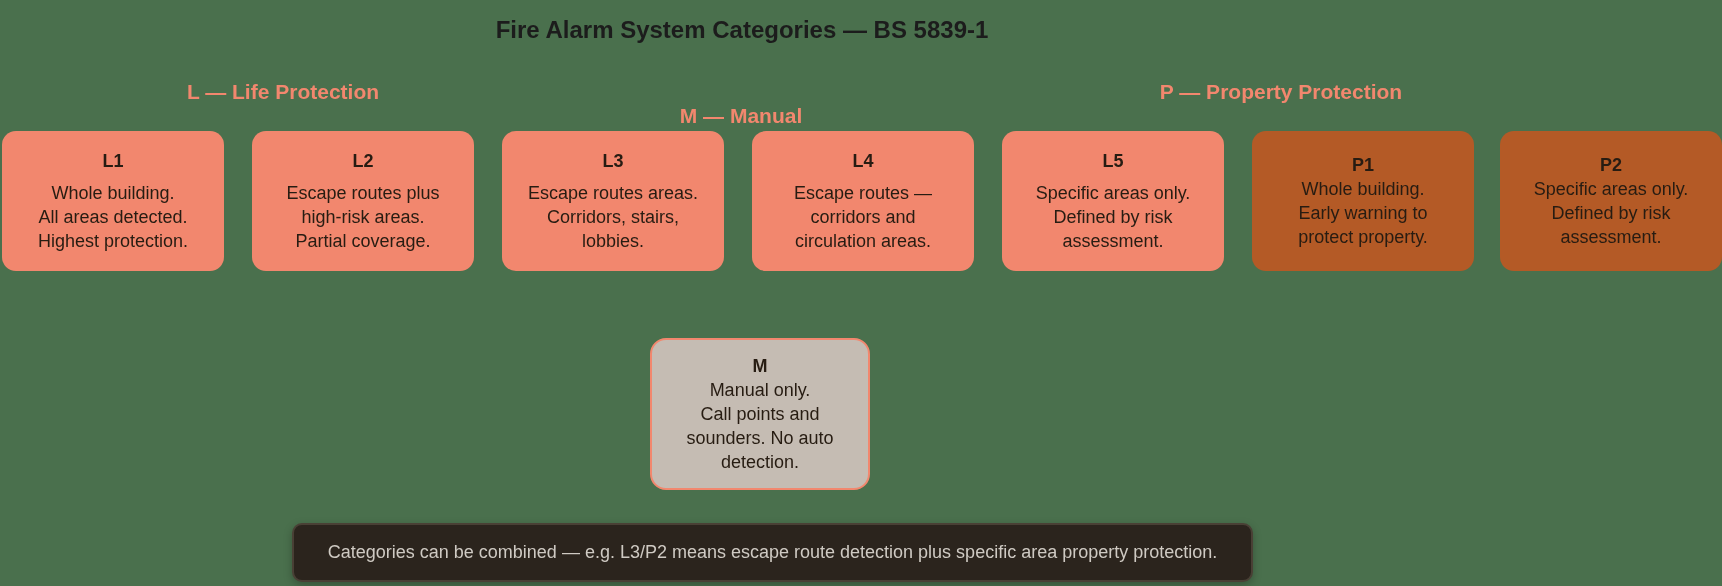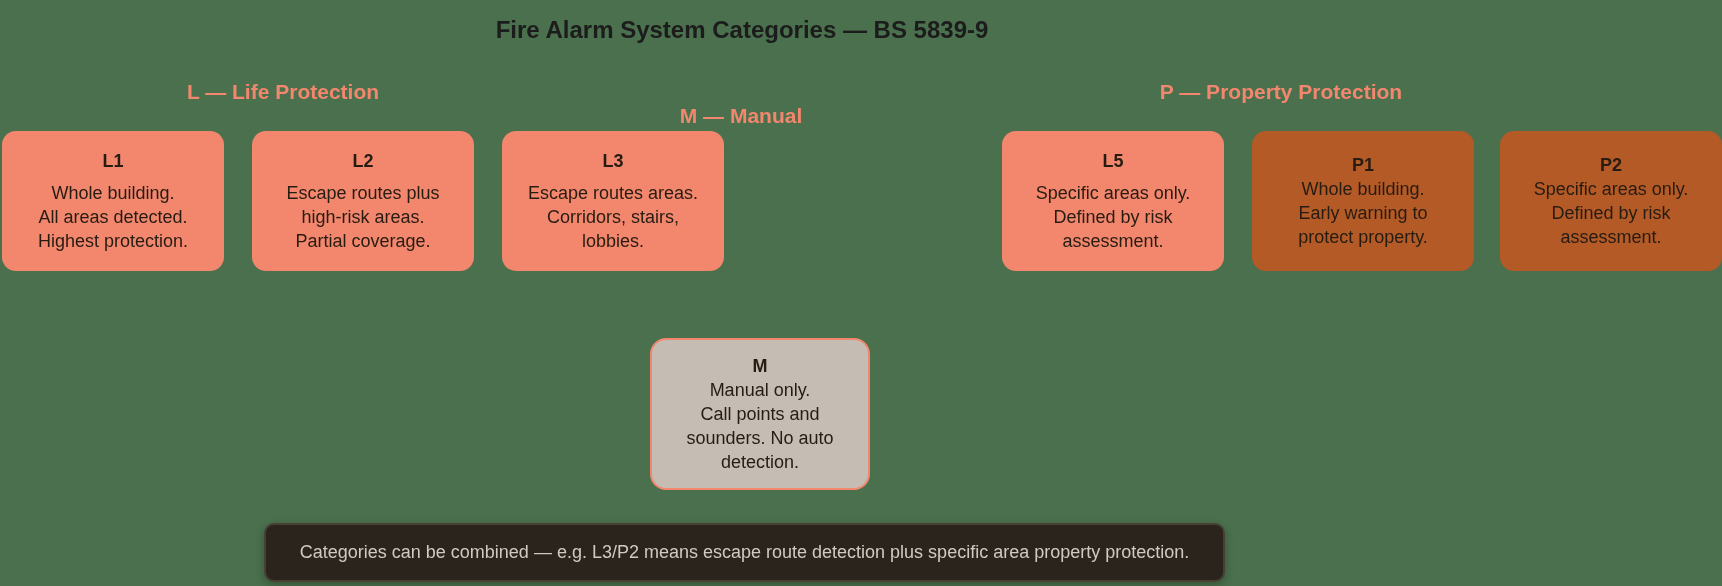--- a/index.html
+++ b/index.html
@@ -90,42 +90,42 @@
     font-size: 18px;
     line-height: 24px;
     box-sizing: border-box;
   }
   .manual-card .code { font-weight: bold; }
   .manual-card .body { white-space: pre-line; }
 
   .note-box {
     position: absolute;
     top: 523px;
-    left: 264px;
+    left: 292px;
     width: 961px;
     height: 59px;
     background: var(--note-bg, #2b241d);
     border: 2px solid rgba(130, 118, 100, 0.35);
     border-radius: 10px;
     display: flex;
     align-items: center;
     justify-content: center;
     text-align: center;
     color: var(--note-text, #cfcac3);
     font-size: 18px;
     box-sizing: border-box;
     box-shadow: 0 3px 8px rgba(0,0,0,0.25);
   }
 </style>
 </head>
 <body>
 
 <div class="canvas">
 
-  <div class="diagram-title">Fire Alarm System Categories — BS 5839-9</div>
+  <div class="diagram-title">Fire Alarm System Categories — BS 5839-1</div>
 
   <div class="group-header gh-life">L — Life Protection</div>
   <div class="group-header gh-manual">M — Manual</div>
   <div class="group-header gh-property">P — Property Protection</div>
 
   <div class="card salmon" style="left:2px">
     <div class="code">L1</div>
     <div class="body">Whole building.
 All areas detected.
 Highest protection.</div>
@@ -134,20 +134,26 @@
     <div class="code">L2</div>
     <div class="body">Escape routes plus
 high-risk areas.
 Partial coverage.</div>
   </div>
   <div class="card salmon" style="left:502px">
     <div class="code">L3</div>
     <div class="body">Escape routes areas.
 Corridors, stairs,
 lobbies.</div>
+  </div>
+  <div class="card salmon" style="left:752px">
+    <div class="code">L4</div>
+    <div class="body">Escape routes —
+corridors and
+circulation areas.</div>
   </div>
   <div class="card salmon" style="left:1002px">
     <div class="code">L5</div>
     <div class="body">Specific areas only.
 Defined by risk
 assessment.</div>
   </div>
   <div class="card brown" style="left:1252px">
     <div class="code">P1</div>
     <div class="body">Whole building.

